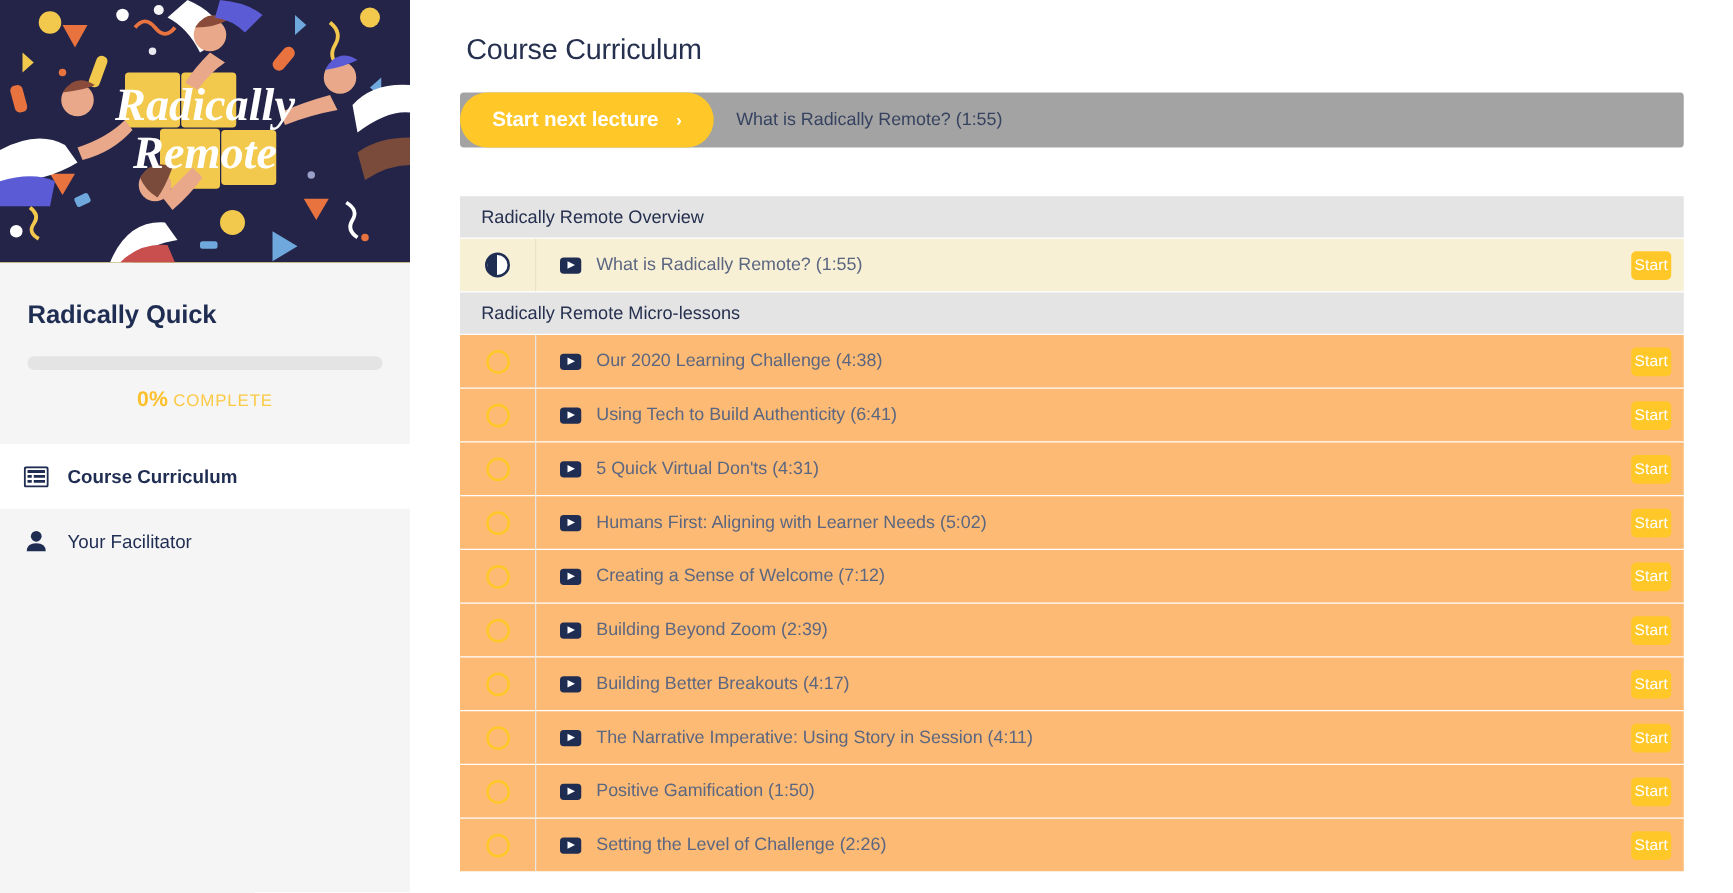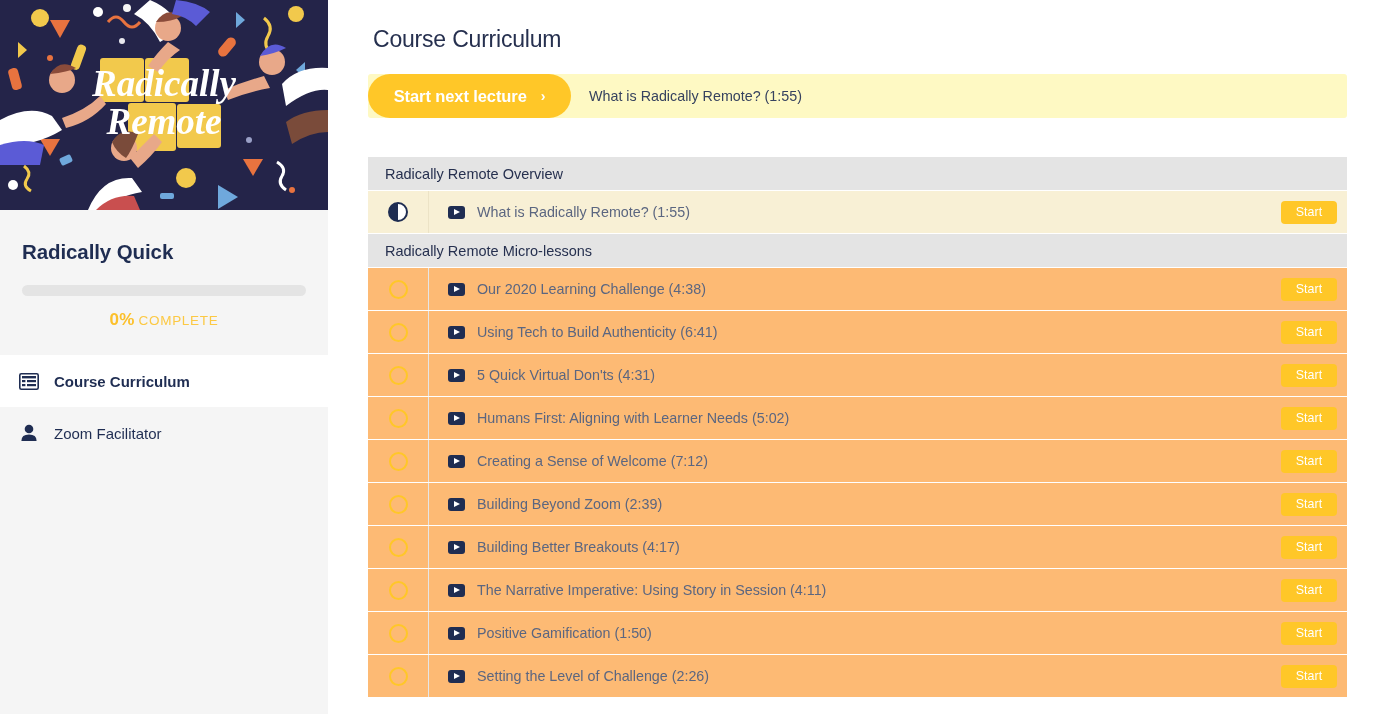--- a/index.html
+++ b/index.html
@@ -118,21 +118,21 @@
     font-size: 23px;
     color: #26304f;
     font-weight: normal;
     padding: 6px 0 0 5px;
     letter-spacing: -0.2px;
   }
 
   .next-banner {
     margin-top: 21px;
     height: 44px;
-    background: #fef9c3;
+    background: #a3a3a3;
     border-radius: 3px;
     display: flex;
     align-items: center;
   }
   .next-btn {
     height: 44px;
     min-width: 203px;
     background: #ffc728;
     color: #ffffff;
     border: none;
@@ -242,21 +242,21 @@
     align-items: center;
   }
   .start-btn {
     background: #ffc728;
     color: #ffffff;
     border: none;
     border-radius: 4px;
     font-family: inherit;
     font-size: 12.4px;
     height: 23px;
-    width: 56px;
+    width: 32px;
     cursor: pointer;
     letter-spacing: 0.1px;
   }
 </style>
 </head>
 <body>
 
 <div class="app">
 
   <aside class="sidebar">
@@ -354,21 +354,21 @@
         </span>
         <span class="nav-label">Course Curriculum</span>
       </div>
       <div class="nav-item">
         <span class="nav-icon">
           <svg width="18" height="18" viewBox="0 0 18 18">
             <circle cx="9" cy="5" r="4.3" fill="#1f2d52"></circle>
             <path d="M1.4 17 q0 -6.4 7.6 -6.4 q7.6 0 7.6 6.4 z" fill="#1f2d52"></path>
           </svg>
         </span>
-        <span class="nav-label">Zoom Facilitator</span>
+        <span class="nav-label">Your Facilitator</span>
       </div>
     </nav>
 
   </aside>
 
   <main class="main">
 
     <h1 class="page-title">Course Curriculum</h1>
 
     <div class="next-banner">

